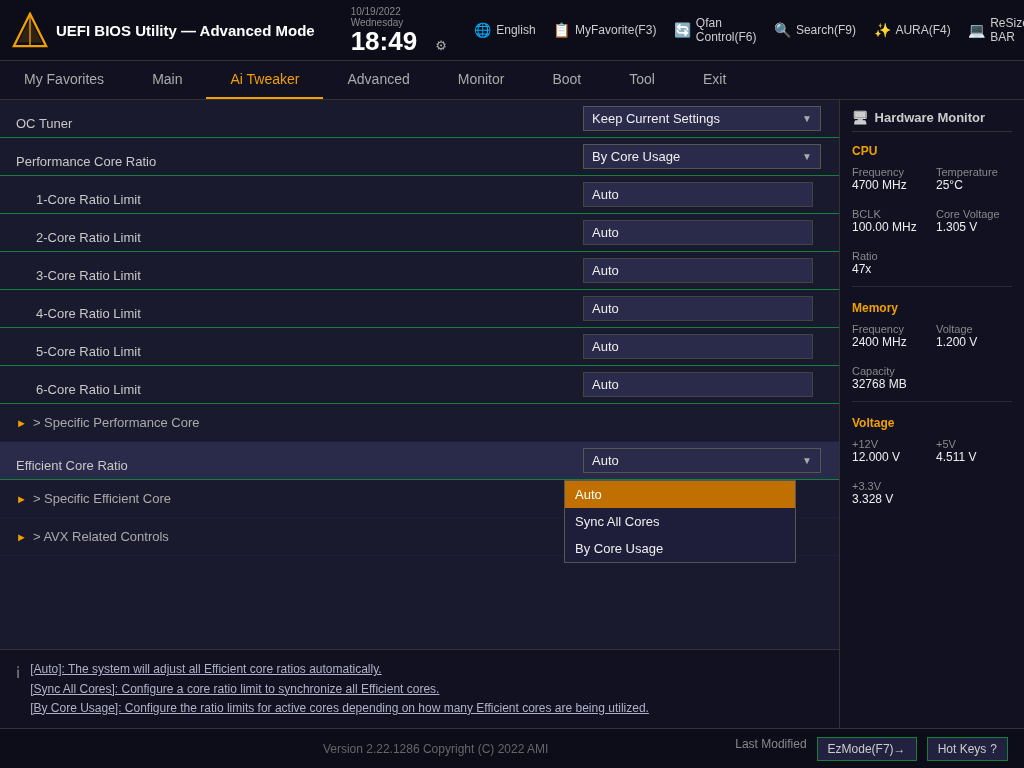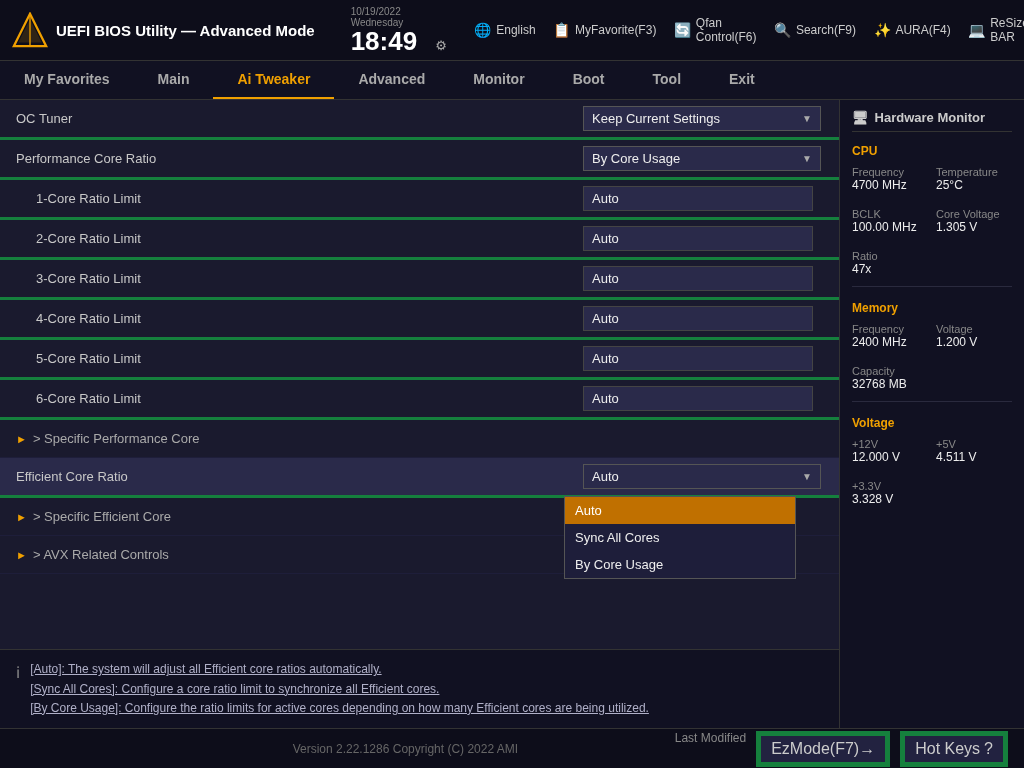--- a/index.html
+++ b/index.html
@@ -74,21 +74,20 @@
     }
     .header-link-icon { font-size: 14px; }
 
     
     .nav-tabs {
       background: #111122;
       display: flex;
       align-items: stretch;
       border-bottom: 1px solid #333;
       padding: 0 0;
-      font-weight: bold;
     }
     .nav-tab {
       padding: 10px 24px;
       cursor: pointer;
       color: #aaa;
       font-size: 14px;
       border-bottom: 2px solid transparent;
       white-space: nowrap;
     }
     .nav-tab.active {
@@ -111,23 +110,23 @@
       flex-direction: column;
     }
 
     
     .settings-table {
       flex: 1;
       overflow: hidden;
     }
     .setting-row {
       display: flex;
-      align-items: center;
+      align-items: flex-end;
       padding: 6px 16px;
-      border-bottom: 3px solid #15803d;
+      border-bottom: 1px solid #15803d;
       min-height: 38px;
     }
     .setting-row.highlighted {
       background: #2a2a4a;
     }
     .setting-label {
       flex: 1;
       color: #c8c8c8;
       font-size: 13px;
     }
@@ -241,24 +240,24 @@
       border-top: 1px solid #333;
     }
     .footer-version {
       color: #666;
       font-size: 12px;
       text-align: center;
       flex: 1;
     }
     .footer-btn {
       background: #222240;
-      border: 5px solid #15803d;
+      border: 1px solid #15803d;
       color: #ccc;
       padding: 4px 10px;
-      font-size: 16px;
+      font-size: 12px;
       cursor: pointer;
       display: flex;
       align-items: center;
       gap: 4px;
     }
     .footer-right {
       display: flex;
       gap: 10px;
     }
     .footer-last-modified {

